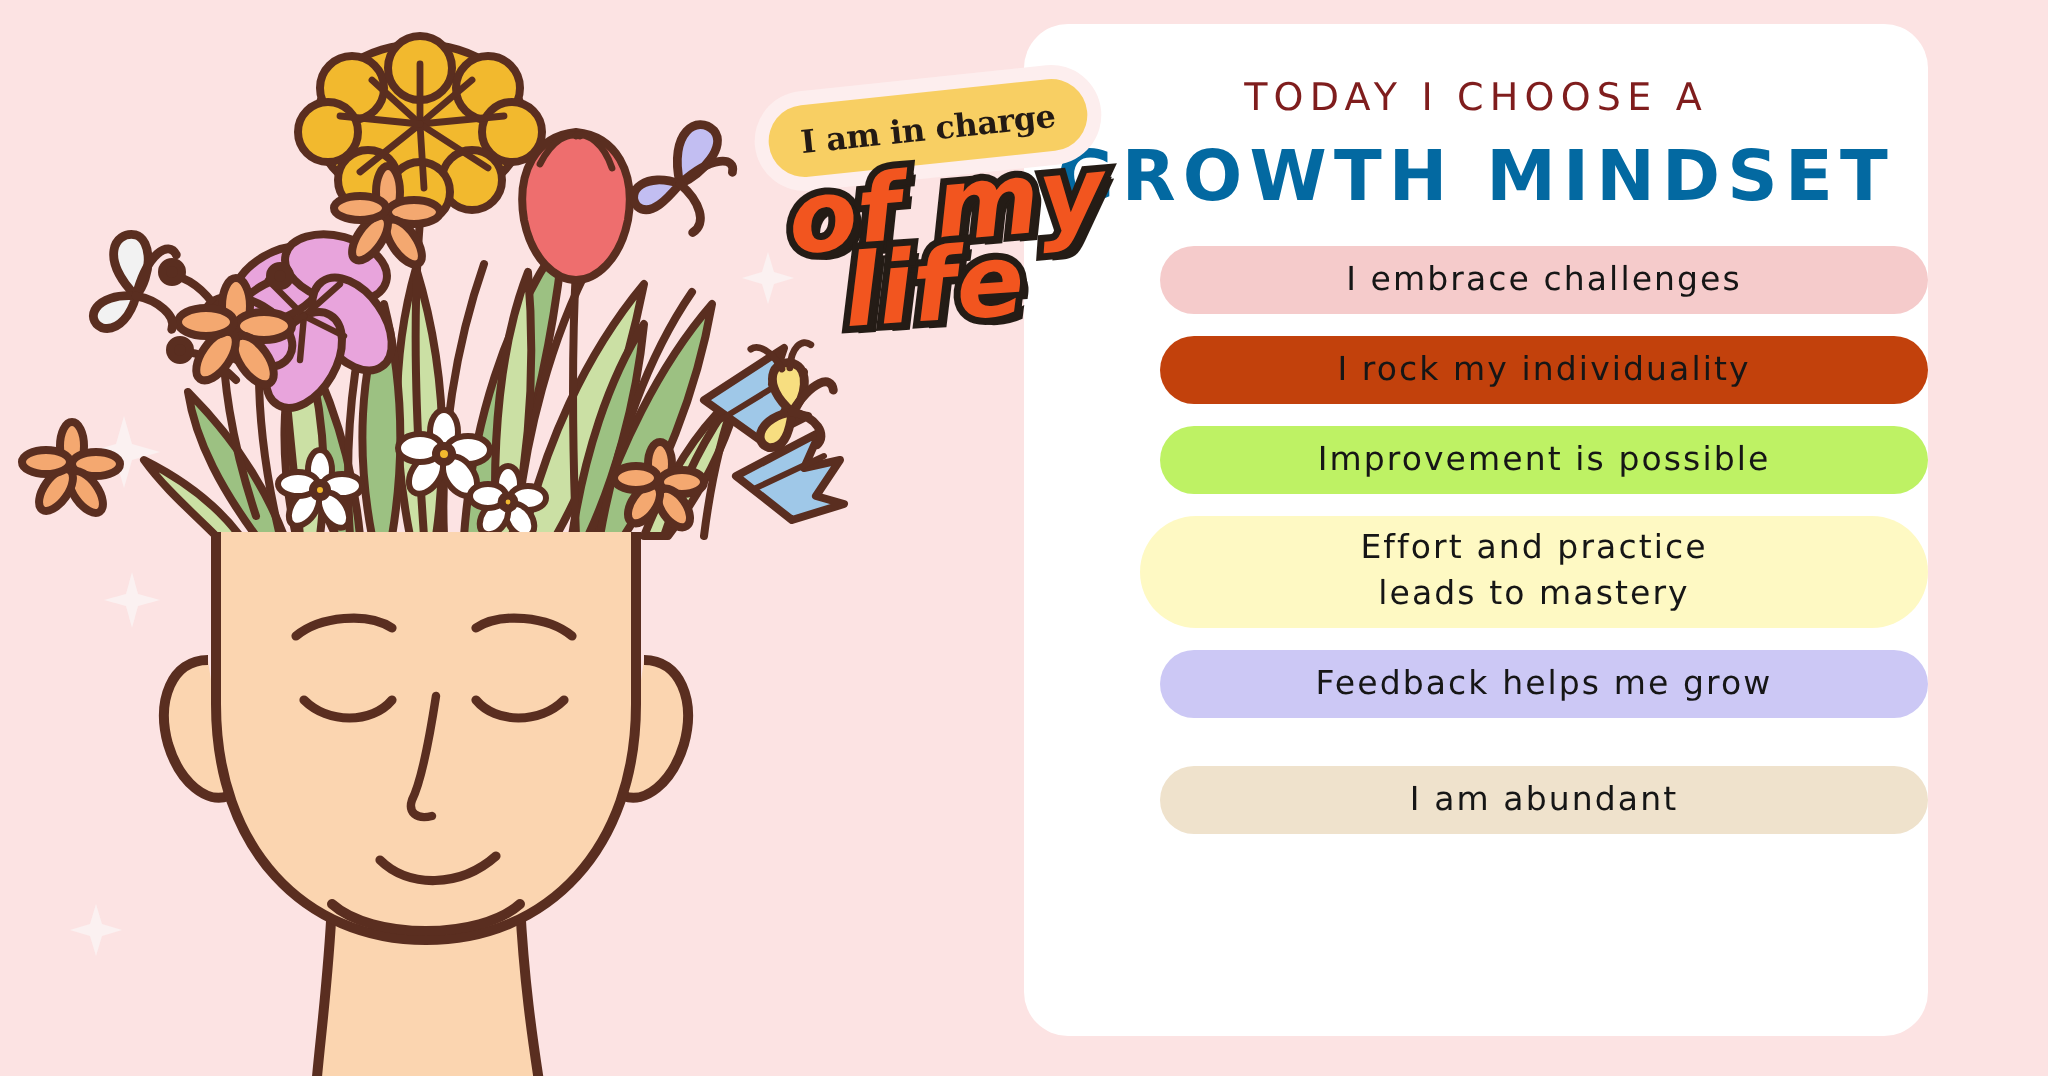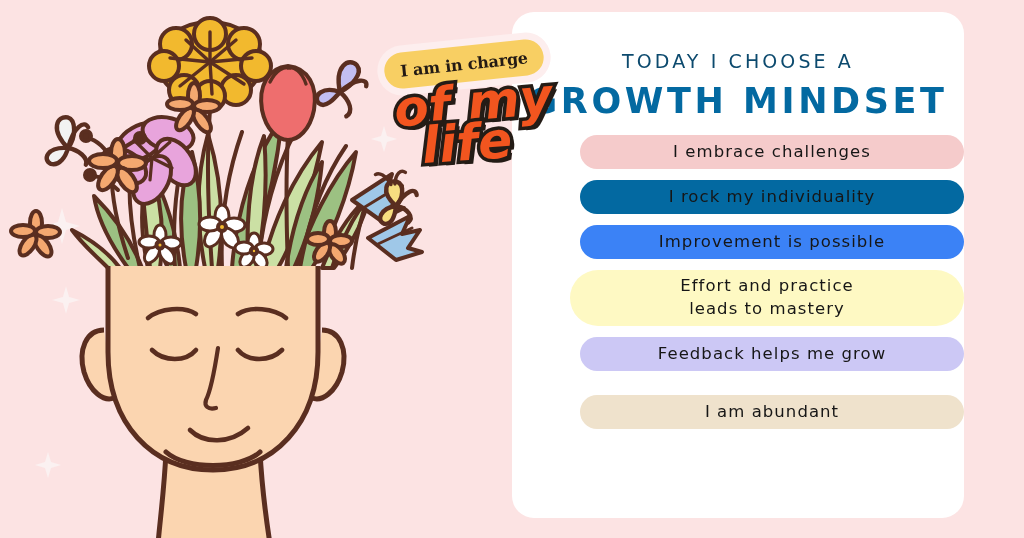--- a/index.html
+++ b/index.html
@@ -97,24 +97,24 @@
     position: absolute;
     left: 0;
     top: 0;
     width: 452px;
     height: 506px;
     display: flex;
     flex-direction: column;
     align-items: center;
   }
   #eyebrow {
-    margin-top: 38px;
+    margin-top: 26px;
     font-size: 19px;
     letter-spacing: 3.1px;
-    color: #0c4a6e;
+    color: #7f1d1d;
     font-weight: 400;
     white-space: nowrap;
   }
   #title {
     margin-top: 9px;
     font-size: 35px;
     font-weight: bold;
     letter-spacing: 3.6px;
     color: #0369a1;
     white-space: nowrap;
@@ -378,22 +378,22 @@
       </g>
     </svg>
   </div>
 
   <div id="card">
     <div id="card-inner">
       <div id="eyebrow">TODAY I CHOOSE A</div>
       <div id="title">GROWTH MINDSET</div>
       <div id="pill-list">
           <div class="pill single" style="background: rgb(245, 203, 203);">I embrace challenges</div>
-          <div class="pill single" style="background: #0369a1;">I rock my individuality</div>
-          <div class="pill single" style="background: #3b82f6;">Improvement is possible</div>
+          <div class="pill single" style="background: #c2410c;">I rock my individuality</div>
+          <div class="pill single" style="background: #bef264;">Improvement is possible</div>
           <div class="pill double" style="background: #fef9c3;">Effort and practice<br>leads to mastery</div>
           <div class="pill single" style="background: rgb(204, 200, 245);">Feedback helps me grow</div>
           <div class="pill single gap-before" style="background: rgb(239, 226, 204);">I am abundant</div>
         </div>
     </div>
   </div>
 
   <div id="sticker">
     <div id="sticker-banner">
       <div id="sticker-banner-text">I am in charge</div>

